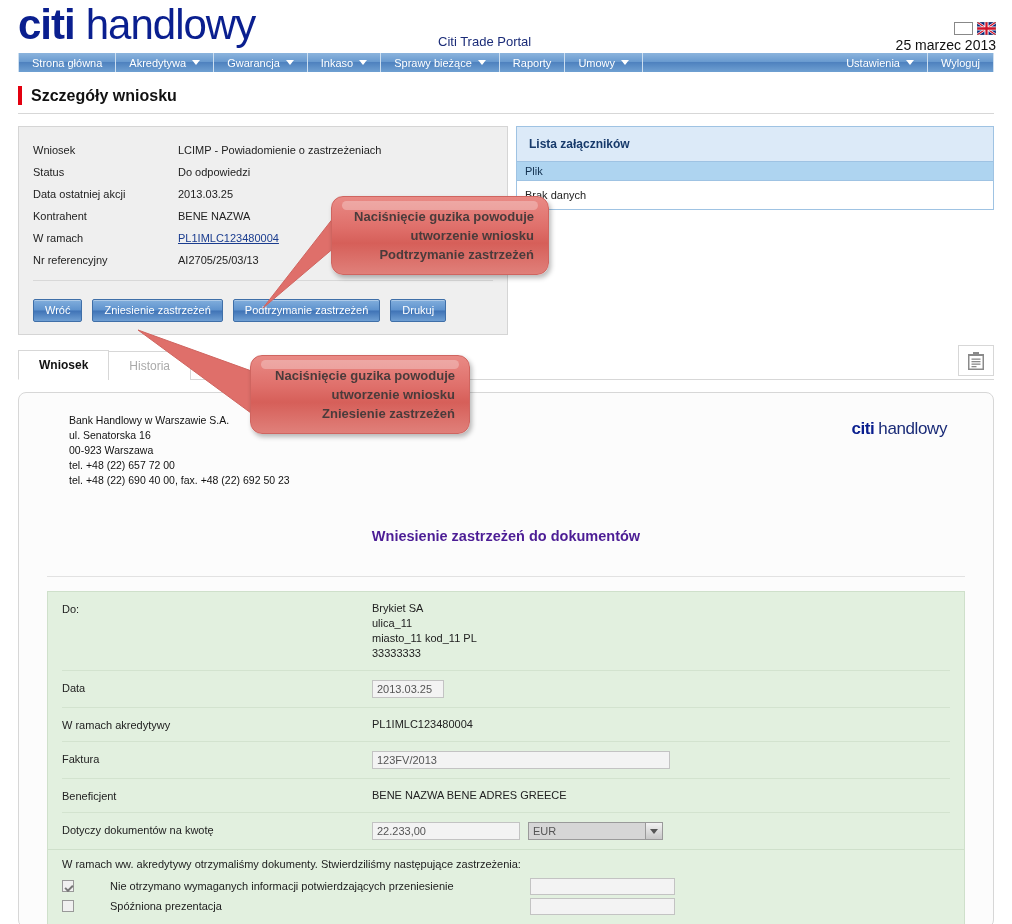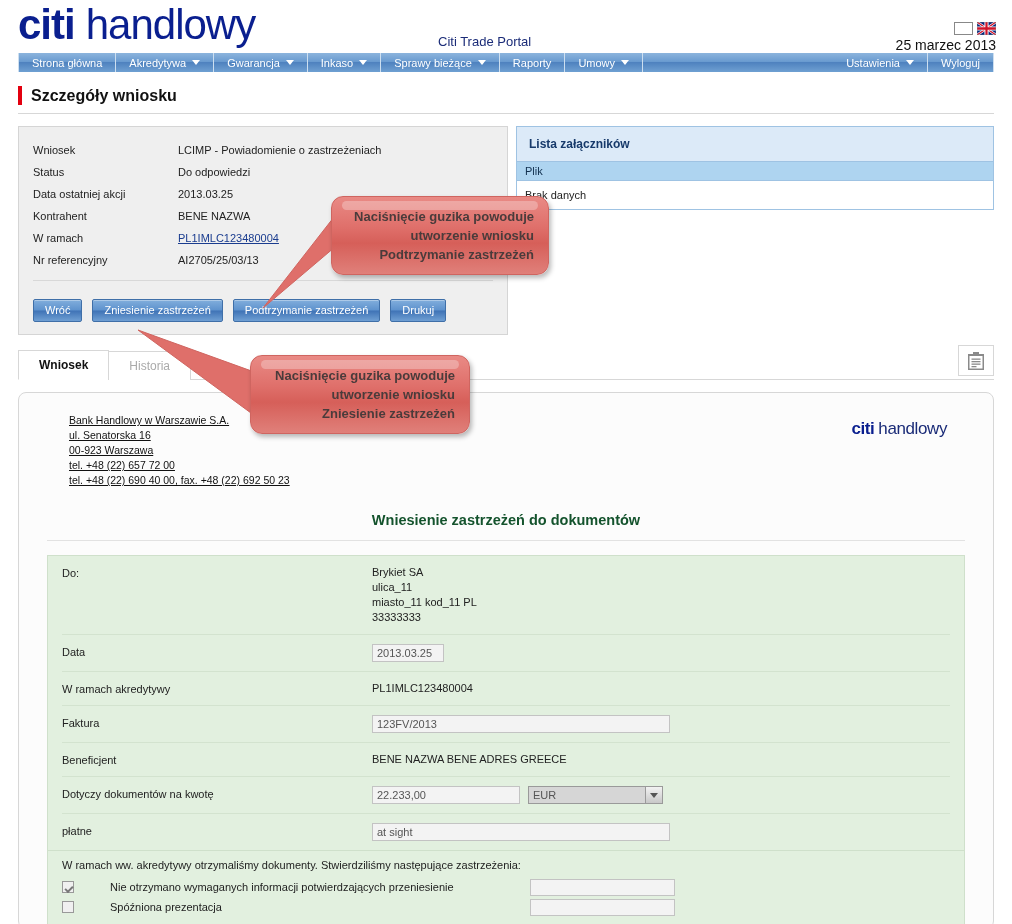--- a/index.html
+++ b/index.html
@@ -119,28 +119,28 @@
     width: 36px; height: 31px; border:1px solid #d7d7d7; background:#fff;
     display:flex; align-items:center; justify-content:center; cursor:pointer;
   }
 
   
   .doc-outer {
     margin: 12px 18px 0 18px; border:1px solid #d7d7d7; background:#fcfcfc;
     border-radius: 8px; padding: 20px 28px 0 28px; position:relative; min-height: 520px;
   }
   .doc-head { display:flex; justify-content:space-between; align-items:flex-start; }
-  .bank-addr { font-size: 10.5px; line-height: 15px; color:#111; padding-left: 22px; text-decoration: underline; }
+  .bank-addr { font-size: 10.5px; line-height: 15px; color:#111; padding-left: 22px; }
   .doc-logo { padding-right: 18px; padding-top: 6px; white-space:nowrap; }
   .doc-logo .citi2 { font-size: 17px; font-weight:bold; color:#0a1f8f; position:relative; display:inline-block; letter-spacing:-.4px; }
   .doc-logo .hand2 { font-size: 17px; color:#1b2c78; margin-left:4px; letter-spacing:-.4px; }
 
   .doc-title {
-    text-align:center; font-size: 14.5px; font-weight:bold; color:#14532d;
-    margin: 24px 0 14px 0; padding-bottom: 12px; border-bottom:1px solid #e2e2e2;
+    text-align:center; font-size: 14.5px; font-weight:bold; color:#4c1d95;
+    margin: 40px 0 14px 0; padding-bottom: 32px; border-bottom:1px solid #e2e2e2;
   }
 
   .green-box { background:#e2f0df; border:1px solid #cfe0cb; padding: 0 14px; margin-top: 12px; }
   .g-row { display:flex; align-items:flex-start; padding: 9px 0; border-bottom:1px solid #d3e3cf; min-height: 24px; }
   .g-row:last-child { border-bottom: none; }
   .g-label { width: 310px; font-size: 11px; color:#222; padding-top: 2px; }
   .g-value { font-size: 11px; color:#222; line-height: 15px; }
   .inp {
     background:#f3f3f3; border:1px solid #c3c3c3; font-size: 11px; color:#555;
     padding: 2px 4px; font-family:"Liberation Sans", sans-serif;
@@ -372,24 +372,20 @@
         <span class="g-label">Dotyczy dokumentów na kwotę</span>
         <span class="inp inp-amt">22.233,00</span>
         <span class="sel-wrap">
           <span class="sel">EUR</span>
           <span class="sel-btn">
               <i class="sel-caret"></i>
             </span>
         </span>
       </div>
 
-      <div class="g-row">
-        <span class="g-label">płatne</span>
-        <span class="inp inp-wide">at sight</span>
-      </div>
     </div>
 
     <div class="checks-box">
       <div class="checks-intro">W ramach ww. akredytywy otrzymaliśmy dokumenty. Stwierdziliśmy następujące zastrzeżenia:</div>
 
       <div class="chk-row">
         <span class="chk on"></span>
         <span class="chk-label">Nie otrzymano wymaganych informacji potwierdzających przeniesienie</span>
         <span class="chk-inp"></span>
       </div>

